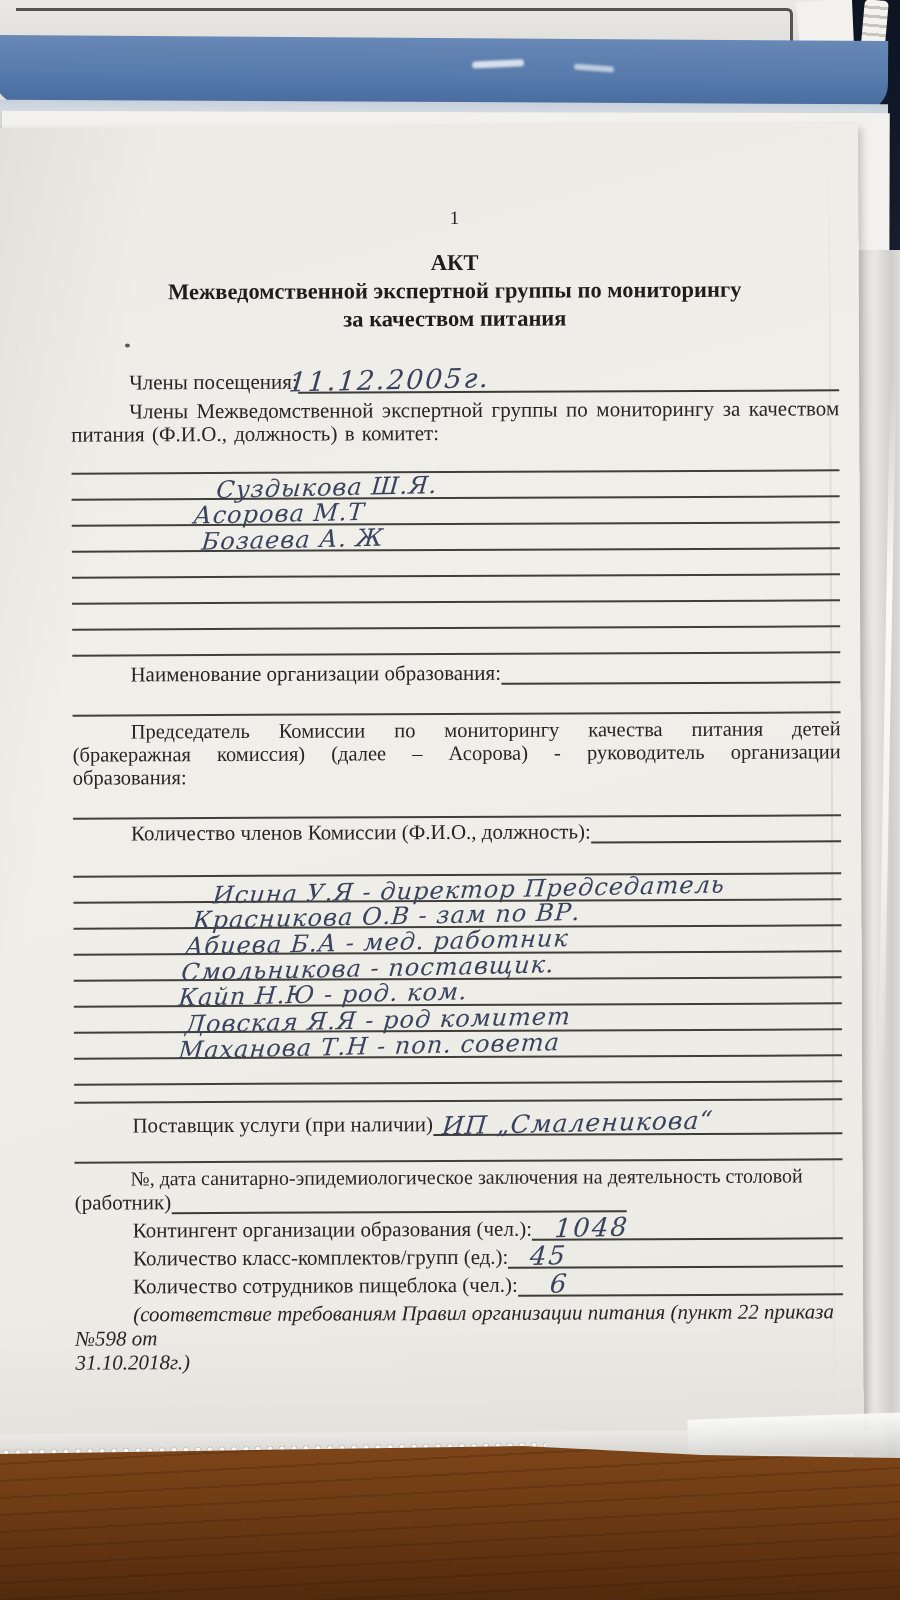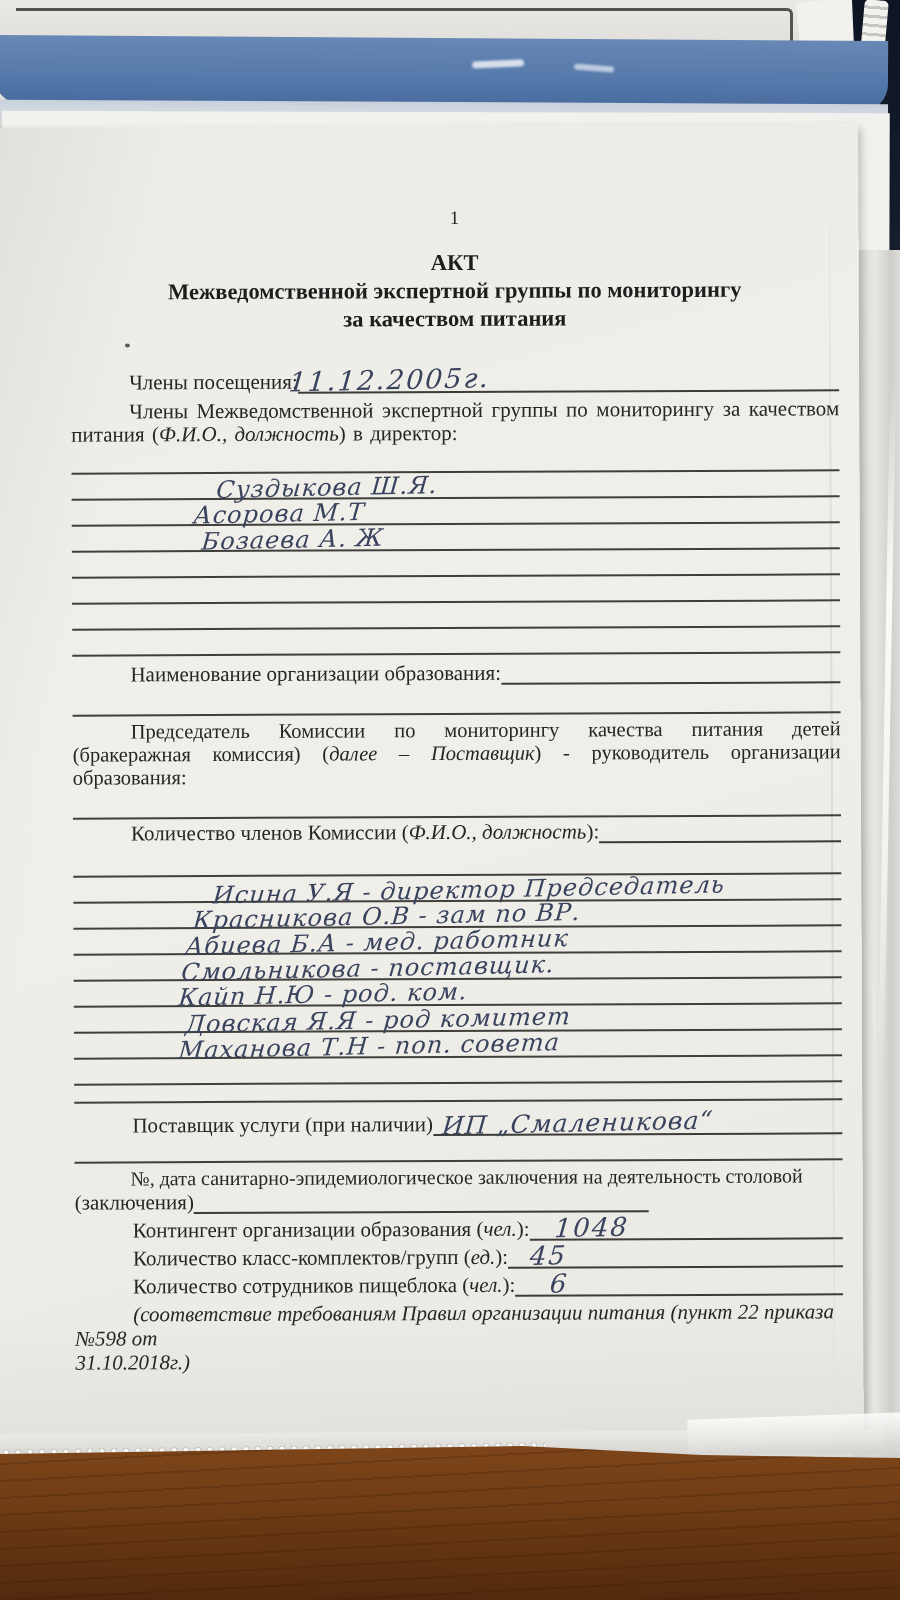--- a/index.html
+++ b/index.html
@@ -100,21 +100,21 @@
   .hw-supplier{position:absolute;left:368px;bottom:1px;font-size:25px;letter-spacing:1px;}
   .hw-val{position:absolute;bottom:1px;font-size:26px;letter-spacing:2px;}
 
   .row-org{margin-top:4px;height:26px;}
   .row-comm{margin-top:0;height:26px;}
   .row-supplier{margin-top:4px;height:30px;}
   .row-san2{height:24px;}
   .row-val{margin-top:2px;height:26px;}
   .note{margin-top:4px;font-style:italic;font-size:21px;line-height:24px;}
   .note .ind{text-indent:58px;}
-  .it{font-style:italic;}
+  .it{}
 </style>
 </head>
 <body>
 
 <div class="scene">
 
   <div class="paper-top"></div>
   <div class="frame-corner"></div>
   <div class="topright-sheet"></div>
   <div class="dark-corner"></div>
@@ -143,21 +143,21 @@
         <div>Межведомственной экспертной группы по мониторингу</div>
         <div>за качеством питания</div>
       </div>
 
       <div class="row row-date">
         <span class="lbl indent">Члены посещения:</span>
         <span class="fill"></span>
         <span class="hw hw-date">11.12.2005г.</span>
       </div>
 
-      <div class="para para-members"><span>Члены Межведомственной экспертной группы по мониторингу за качеством питания (</span><span class="it">Ф.И.О., должность</span><span>) в директор:</span></div>
+      <div class="para para-members"><span>Члены Межведомственной экспертной группы по мониторингу за качеством питания (</span><span class="it">Ф.И.О., должность</span><span>) в комитет:</span></div>
 
       <div class="rules rules-a">
           <div class="rule"></div>
           <div class="rule">
             <span class="hw" style="left: 145px;">Суздыкова Ш.Я.</span>
           </div>
           <div class="rule">
             <span class="hw" style="left: 122px;">Асорова М.Т</span>
           </div>
           <div class="rule">
@@ -169,21 +169,21 @@
           <div class="rule"></div>
         </div>
 
       <div class="row row-org">
         <span class="lbl indent">Наименование организации образования:</span>
         <span class="fill"></span>
       </div>
 
       <div class="rule-solo"></div>
 
-      <div class="para para-chair"><span>Председатель Комиссии по мониторингу качества питания детей (бракеражная комиссия) (</span><span class="it">далее – Поставщик</span><span>) - руководитель организации образования:</span></div>
+      <div class="para para-chair"><span>Председатель Комиссии по мониторингу качества питания детей (бракеражная комиссия) (</span><span class="it">далее – Асорова</span><span>) - руководитель организации образования:</span></div>
 
       <div class="rule-solo"></div>
 
       <div class="row row-comm">
         <span class="lbl indent"><span>Количество членов Комиссии (</span><span class="it">Ф.И.О., должность</span><span>):</span></span>
         <span class="fill"></span>
       </div>
 
       <div class="rules rules-b">
           <div class="rule"></div>
@@ -217,21 +217,21 @@
         <span class="lbl indent">Поставщик услуги (при наличии)</span>
         <span class="fill"></span>
         <span class="hw hw-supplier">ИП „Смаленикова“</span>
       </div>
 
       <div class="rule-solo mid"></div>
 
       <div class="para para-sanitary">№, дата санитарно-эпидемиологическое заключения на деятельность столовой</div>
 
       <div class="row row-san2">
-        <span class="lbl">(заключения)</span>
+        <span class="lbl">(работник)</span>
         <span class="fill-part"></span>
       </div>
 
       <div class="row row-val">
         <span class="lbl indent"><span>Контингент организации образования (</span><span class="it">чел.</span><span>):</span></span>
         <span class="fill"></span>
         <span class="hw hw-val" style="left:480px">1048</span>
       </div>
 
       <div class="row row-val">

